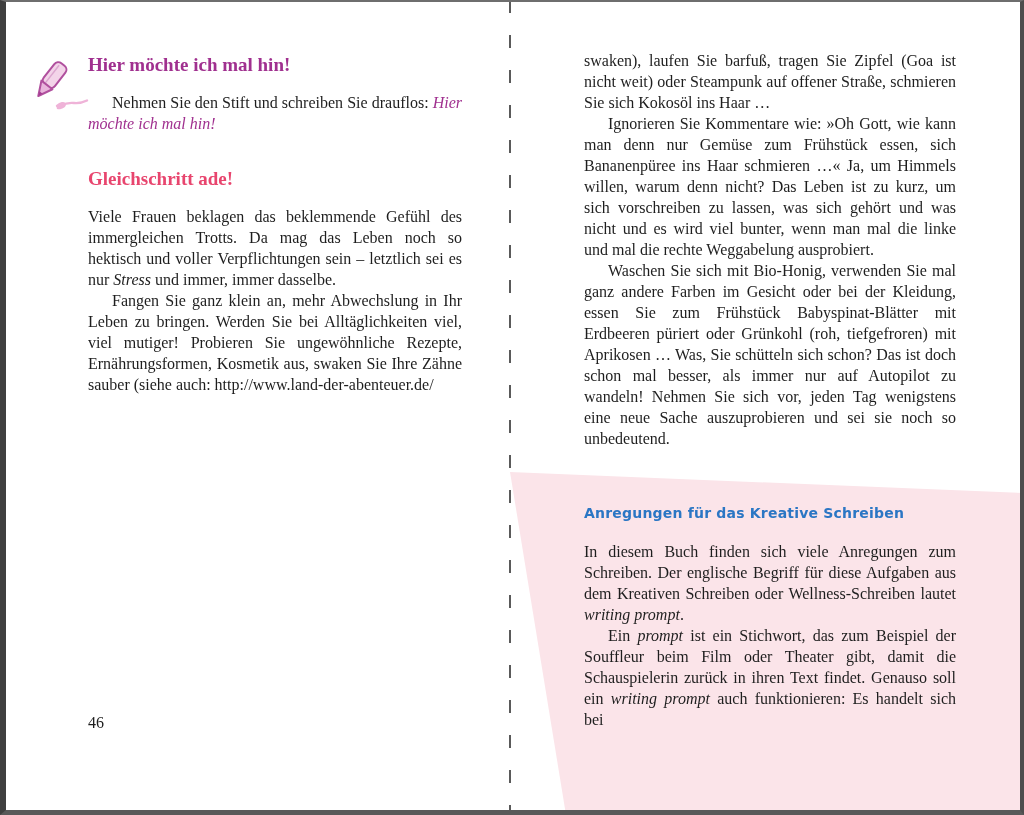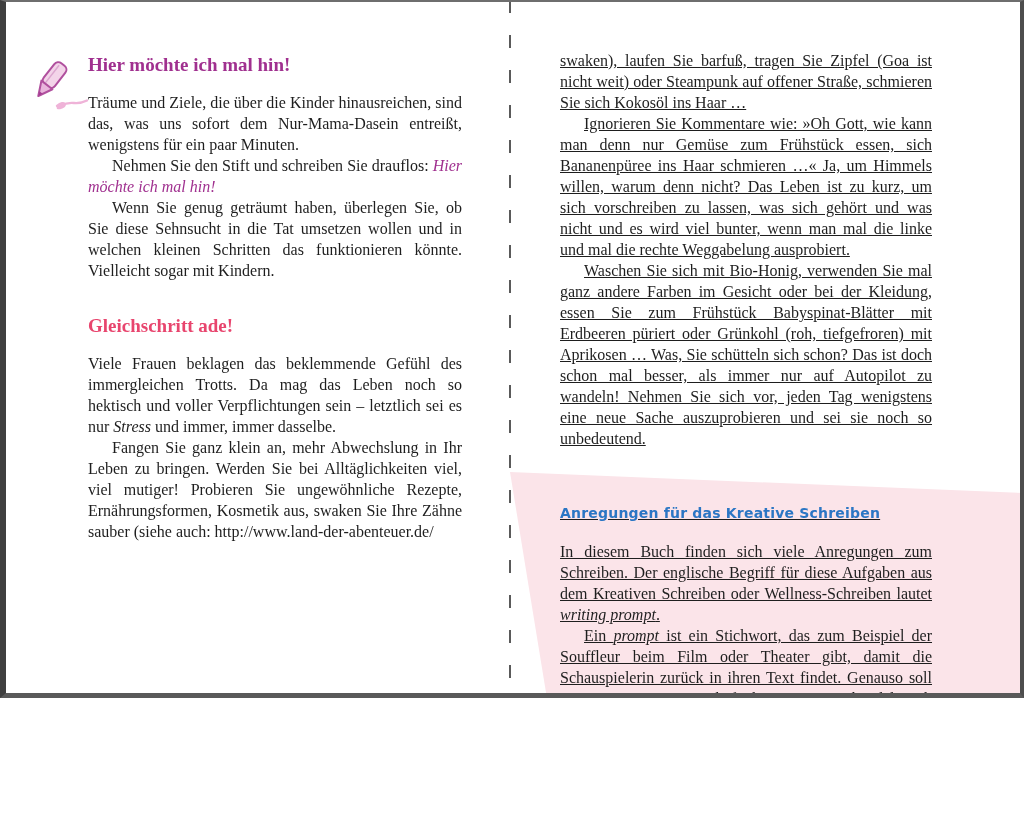--- a/index.html
+++ b/index.html
@@ -1,35 +1,35 @@
 <!DOCTYPE html>
 <html lang="de" style="--ink: #1e1e1e; --magenta: #a0308f; --rose: #e8456e; --blue: #2b76c4; --box-bg: #fbe4e9; --divider: #5a5a5a;"><head>
 <meta charset="utf-8">
 <style>
   html,body{margin:0;padding:0;background:#ffffff;}
   .screen{
-    position:relative;width:1024px;height:698px;background:#ffffff;overflow:hidden;
+    position:relative;width:1024px;height:815px;background:#ffffff;overflow:hidden;
     font-family:"Liberation Serif",serif;color:var(--ink,#1e1e1e);
   }
   
   .pink-bg{
     position:absolute;left:505px;top:465px;width:519px;height:350px;
     background:var(--box-bg,#fbe4e9);
     clip-path:polygon(5px 7px,519px 28px,519px 350px,61px 350px);
     z-index:0;
   }
   
   .divider{
     position:absolute;left:509px;top:0;width:2px;height:815px;
     background:repeating-linear-gradient(to bottom,var(--divider,#5a5a5a) 0 13px,transparent 13px 35px);
     z-index:1;
   }
   .page{position:absolute;font-size:16px;line-height:21px;z-index:2;}
   .page-left{left:88px;top:52px;width:374px;}
-  .page-right{left:560px;top:50px;width:372px;text-decoration:underline;}
+  .page-right{left:584px;top:50px;width:372px;}
   h2{margin:0 0 14px 0;font-size:19px;line-height:26px;font-weight:bold;}
   .h-magenta{color:var(--magenta,#a0308f);}
   .h-rose{color:var(--rose,#e8456e);margin-top:32px;}
   .h-blue{
     color:var(--blue,#2b76c4);
     font-family:"DejaVu Sans",sans-serif;
     font-size:14px;line-height:24px;letter-spacing:0.2px;
     margin:52px 0 16px 0;
   }
   .para{margin:0;text-align:justify;hyphens:auto;-webkit-hyphens:auto;}
@@ -61,23 +61,21 @@
       <line x1="21.5" y1="8" x2="21.5" y2="30" stroke="#dba6cf" stroke-width="1.5"></line>
       <path d="M17 31 L31 31 L24 45 Z" fill="#e9b6dc" stroke="#b0509e" stroke-width="2" stroke-linejoin="round"></path>
       <path d="M22.3 40.5 L24 45 L25.7 40.5 Z" fill="#a43c92"></path>
     </g>
     <path d="M31 51 C 39 44, 42 52, 34 53 C 27 54, 38 47, 48 48 C 54 48.5, 58 47, 61 45.5" stroke="#efb3d8" stroke-width="2.4" fill="none" stroke-linecap="round"></path>
   </svg>
 
   <div class="page page-left">
     <h2 class="h-magenta">Hier möchte ich mal hin!</h2>
     <div>
-        <p class="para"><span>Träume und Ziele, die über die Kinder hinausreichen, sind das, was uns sofort dem Nur-Mama-Dasein entreißt, wenigstens für ein paar Minuten.</span></p>
         <p class="para indent"><span>Nehmen Sie den Stift und schreiben Sie drauflos: </span><span class="accent">Hier möchte ich mal hin!</span></p>
-        <p class="para indent"><span>Wenn Sie genug geträumt haben, überlegen Sie, ob Sie diese Sehnsucht in die Tat umsetzen wollen und in welchen kleinen Schritten das funktionieren könnte. Vielleicht sogar mit Kindern.</span></p>
       </div>
     <h2 class="h-rose">Gleichschritt ade!</h2>
     <div>
         <p class="para"><span>Viele Frauen beklagen das beklemmende Gefühl des immergleichen Trotts. Da mag das Leben noch so hektisch und voller Verpflichtungen sein – letztlich sei es nur </span><span class="italic">Stress</span><span> und immer, immer dasselbe.</span></p>
         <p class="para indent"><span>Fangen Sie ganz klein an, mehr Abwechslung in Ihr Leben zu bringen. Werden Sie bei Alltäglichkeiten viel, viel mutiger! Probieren Sie ungewöhnliche Rezepte, Ernährungsformen, Kosmetik aus, swaken Sie Ihre Zähne sauber (siehe auch: http://www.land-der-abenteuer.de/</span></p>
       </div>
   </div>
 
   <div class="page page-right">
     <div>

